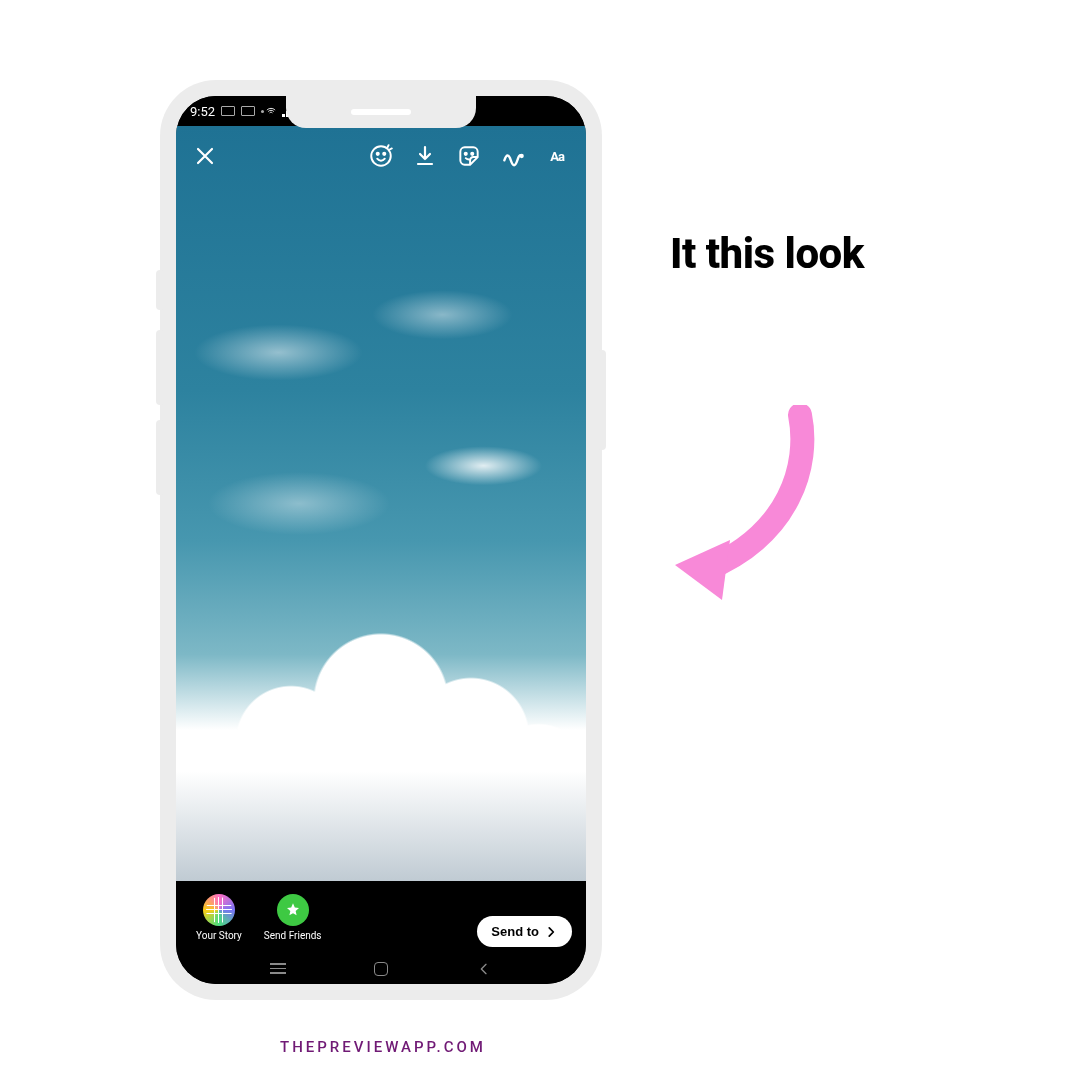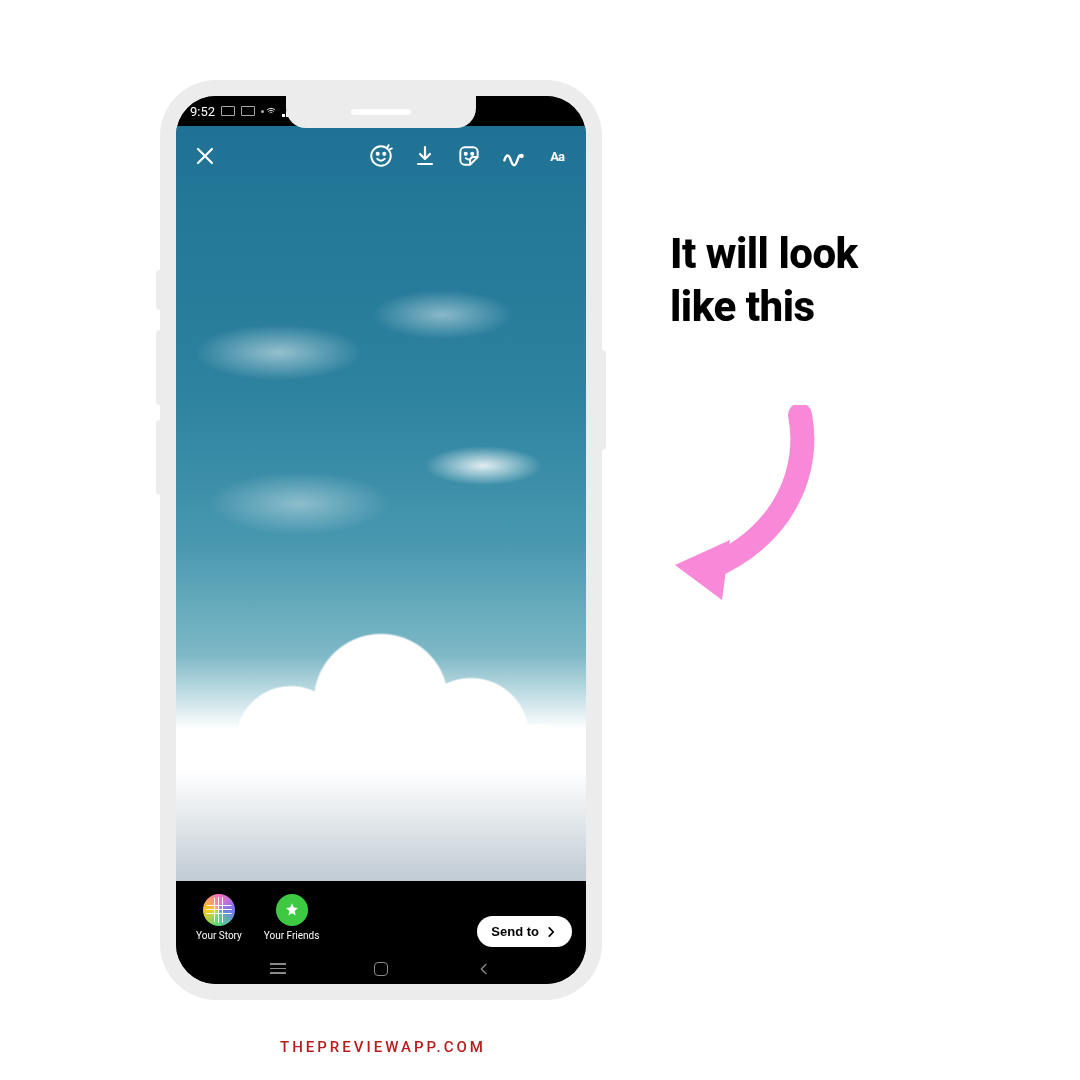--- a/index.html
+++ b/index.html
@@ -244,21 +244,21 @@
     top: 405px;
     width: 180px;
     height: 200px;
   }
 
   
   .watermark {
     position: absolute;
     left: 280px;
     bottom: 24px;
-    color: #b91c1c;
+    color: #701a75;
     font-size: 15px;
     letter-spacing: 3px;
     font-weight: 500;
   }
 </style>
 </head>
 <body>
 
 <div class="phone-frame">
   <div class="phone-side-btn side-left-1"></div>
@@ -341,21 +341,21 @@
       <div class="share-item">
         <div class="avatar-circle avatar-grid"></div>
         <span>Your Story</span>
       </div>
       <div class="share-item">
         <div class="avatar-circle avatar-green">
           <svg viewBox="0 0 24 24" width="16" height="16" fill="#fff">
               <path d="M12 2l2.7 6.3L21 9l-5 4.4L17.4 20 12 16.8 6.6 20 8 13.4 3 9l6.3-.7z"></path>
             </svg>
         </div>
-        <span>Your Friends</span>
+        <span>Send Friends</span>
       </div>
       <div class="share-spacer"></div>
       <button class="send-to-btn">
         <span>Send to</span>
         <svg viewBox="0 0 24 24" width="14" height="14" stroke="#000" stroke-width="3" fill="none" stroke-linecap="round" stroke-linejoin="round">
             <path d="M9 5l7 7-7 7"></path>
           </svg>
       </button>
     </div>
 
@@ -374,22 +374,21 @@
         <svg viewBox="0 0 24 24" width="16" height="16" stroke="#8a8a8a" stroke-width="2" fill="none" stroke-linecap="round" stroke-linejoin="round">
             <path d="M15 5l-7 7 7 7"></path>
           </svg>
       </div>
     </div>
 
   </div>
 </div>
 
 <div class="annotation">
-  <div>It will look</div>
-  <div>like this</div>
+  <div>It this look</div>
 </div>
 
 <svg class="arrow" viewBox="0 0 180 200">
   <path d="M140 10 C 150 60, 130 130, 45 165" stroke="#f889d8" stroke-width="24" fill="none" stroke-linecap="round"></path>
   <path d="M15 160 L70 135 L62 195 Z" fill="#f889d8"></path>
 </svg>
 
 <div class="watermark">THEPREVIEWAPP.COM</div>
 
 </body></html>

